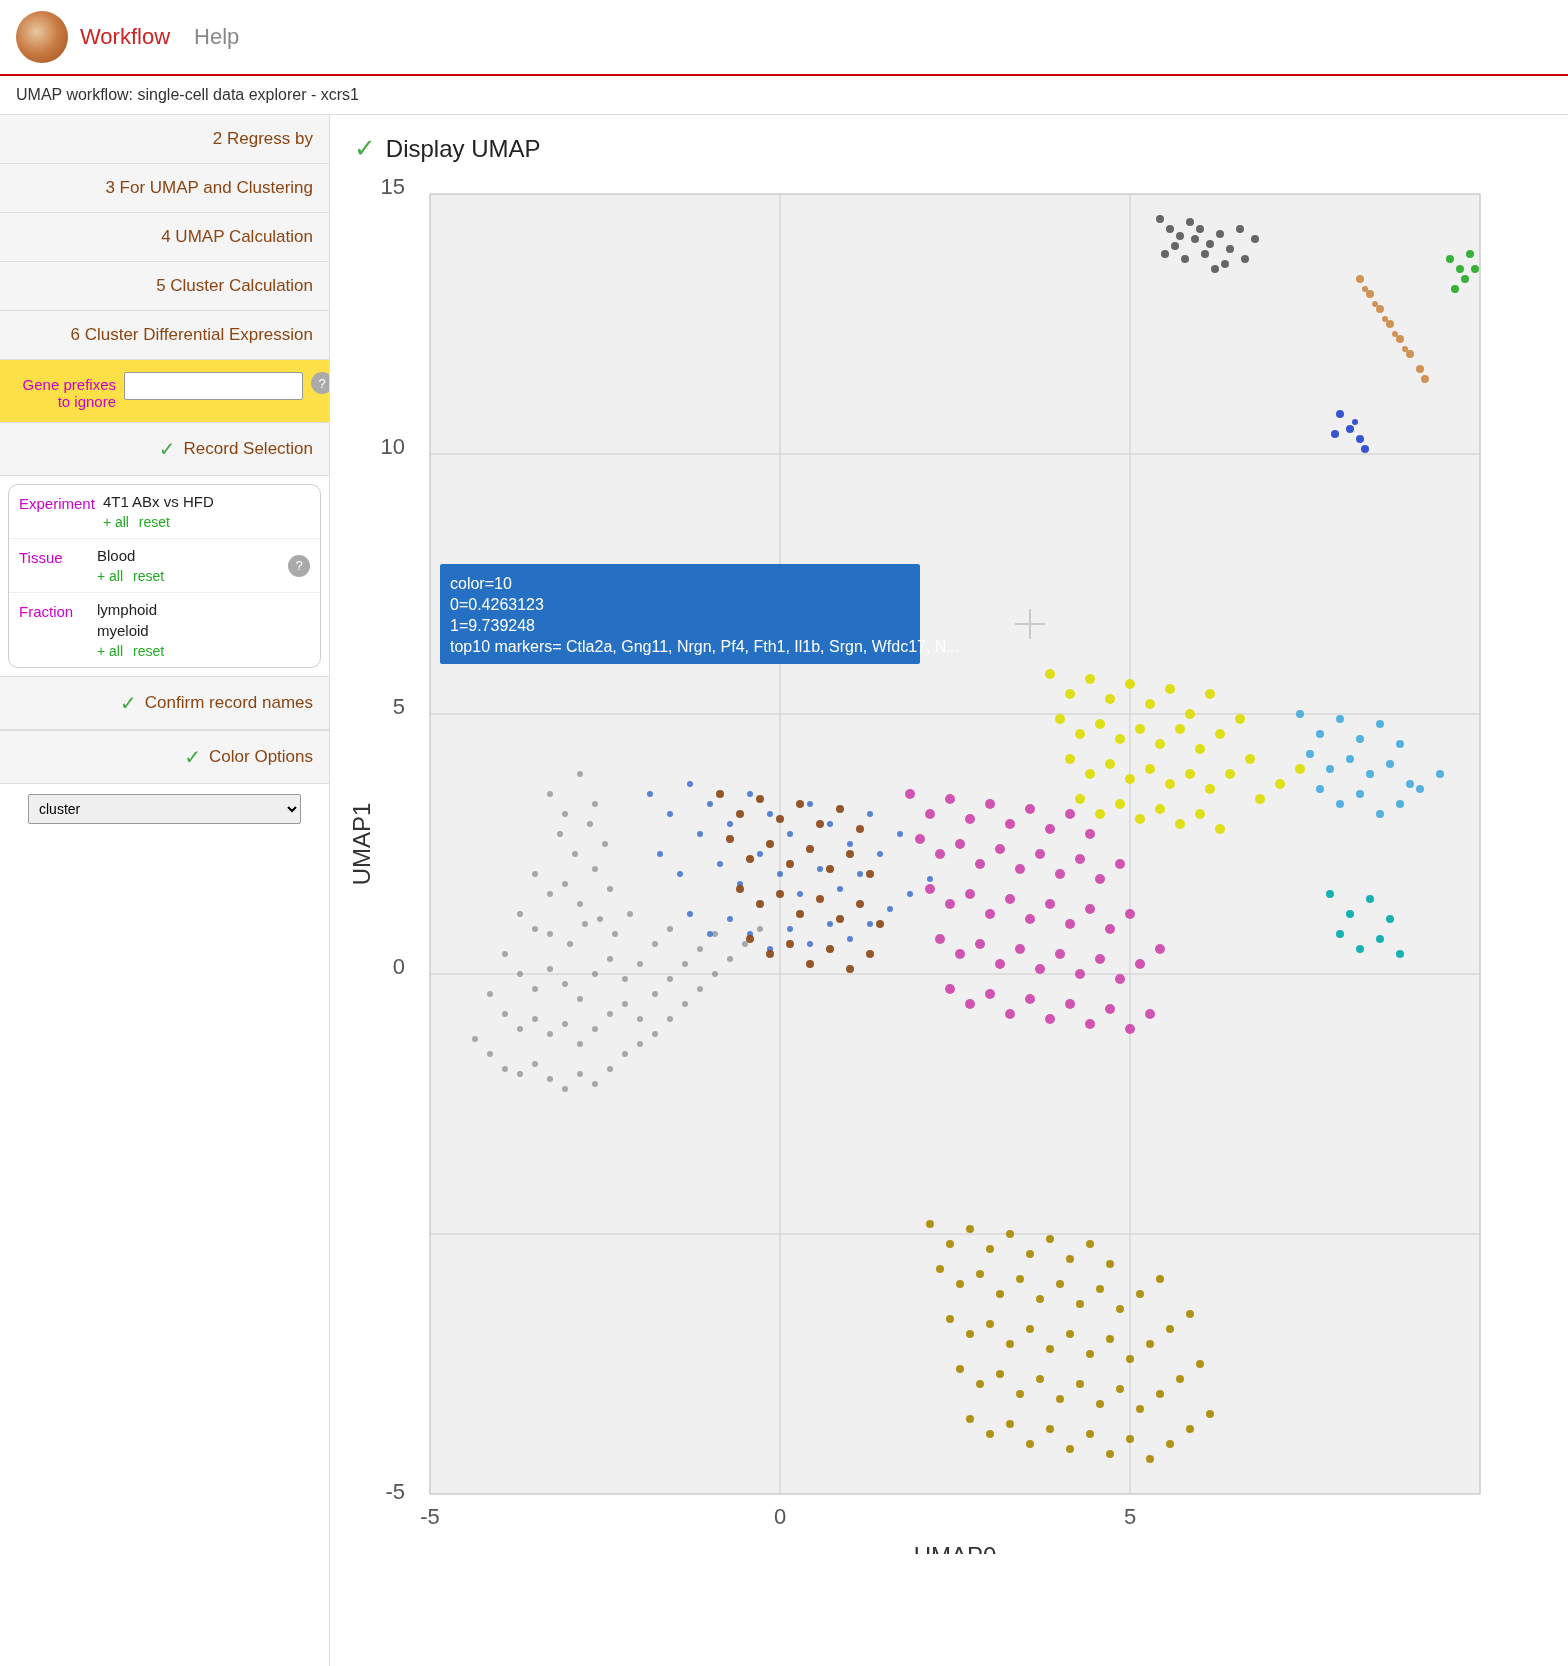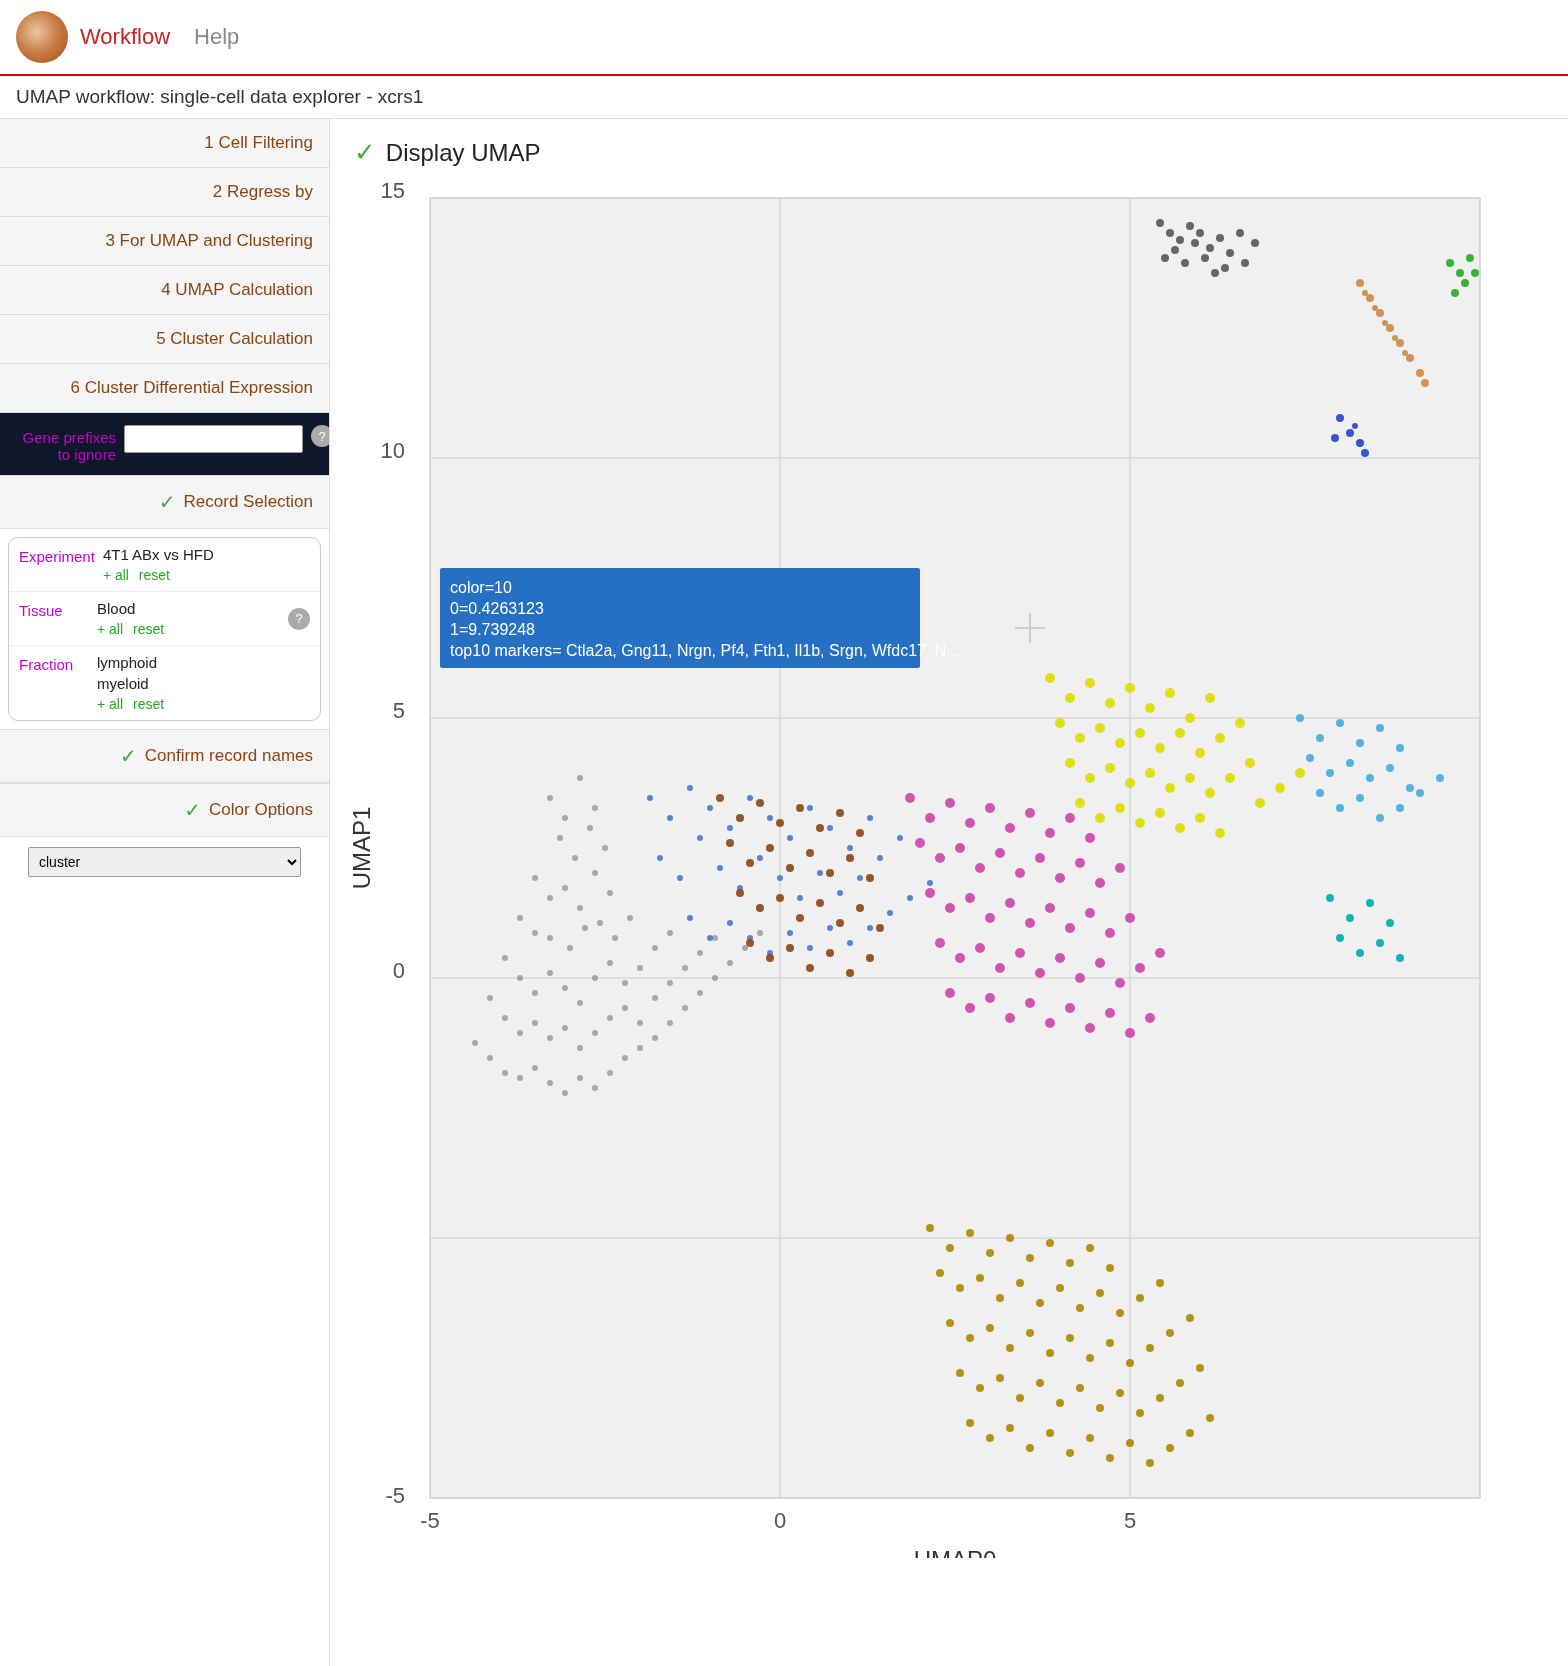--- a/index.html
+++ b/index.html
@@ -30,21 +30,21 @@
       cursor: pointer;
       text-decoration: none;
     }
     .nav-link.active { color: #cc2222; font-weight: 500; }
     .nav-link.inactive { color: #888; }
 
     
     .page-title {
       background: #fff;
       padding: 10px 16px;
-      font-size: 19px;
+      font-size: 16px;
       color: #333;
       border-bottom: 1px solid #ddd;
     }
 
     
     .main-layout {
       display: flex;
       height: calc(1666px - 64px - 44px);
     }
 
@@ -64,21 +64,21 @@
       font-size: 17px;
       color: #8B4513;
       cursor: pointer;
       background: #f5f5f5;
     }
 
     
     .gene-prefix-section {
       padding: 12px 16px;
       border-bottom: 1px solid #ddd;
-      background: #0f172a;
+      background: #fde047;
     }
     .gene-prefix-row {
       display: flex;
       align-items: flex-start;
       gap: 8px;
     }
     .gene-prefix-label {
       font-size: 15px;
       color: #cc00cc;
       text-align: right;
@@ -247,21 +247,20 @@
     <a class="nav-link inactive">Help</a>
   </div>
 </div>
 
 <div class="page-title">UMAP workflow: single-cell data explorer - xcrs1</div>
 
 <div class="main-layout">
 
   <div class="sidebar">
 
-    <div class="sidebar-step">1 Cell Filtering</div>
 
     <div class="sidebar-step">2 Regress by</div>
 
     <div class="sidebar-step">3 For UMAP and Clustering</div>
 
     <div class="sidebar-step">4 UMAP Calculation</div>
 
     <div class="sidebar-step">5 Cluster Calculation</div>
 
     <div class="sidebar-step">6 Cluster Differential Expression</div>

